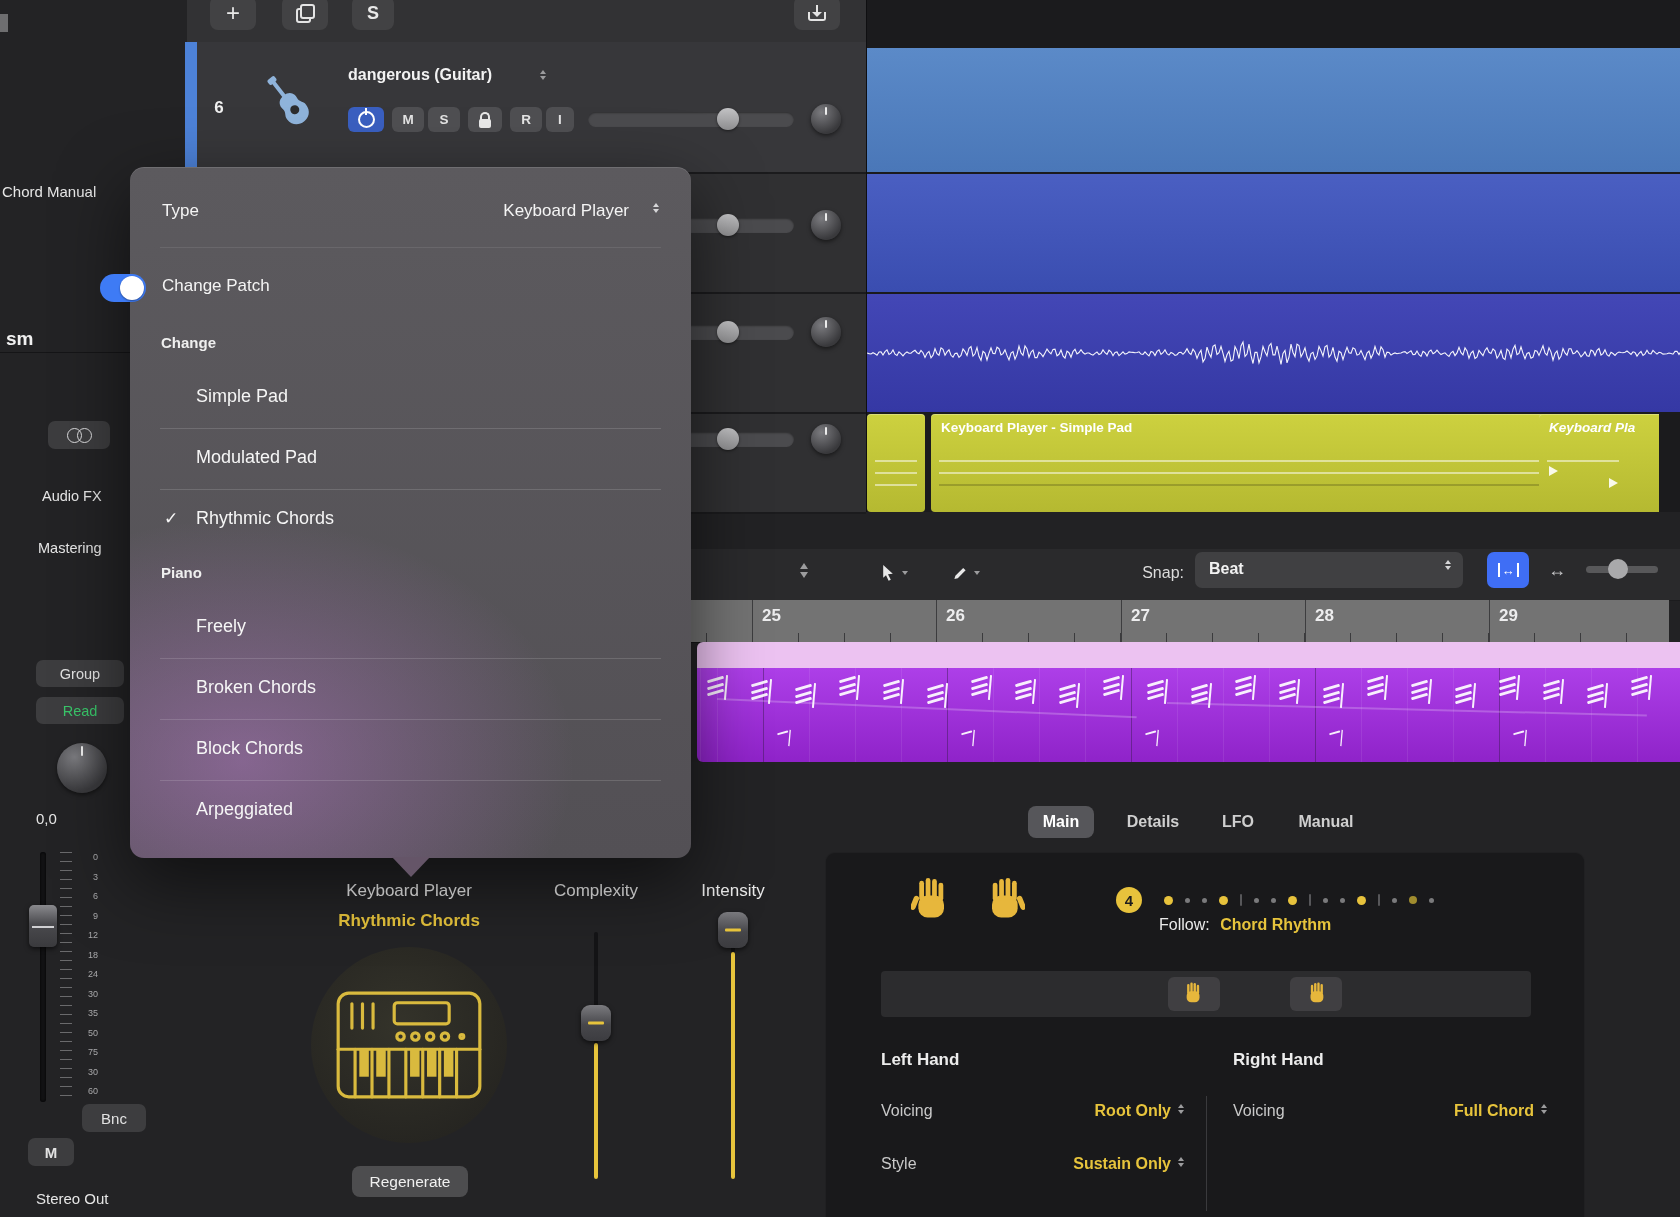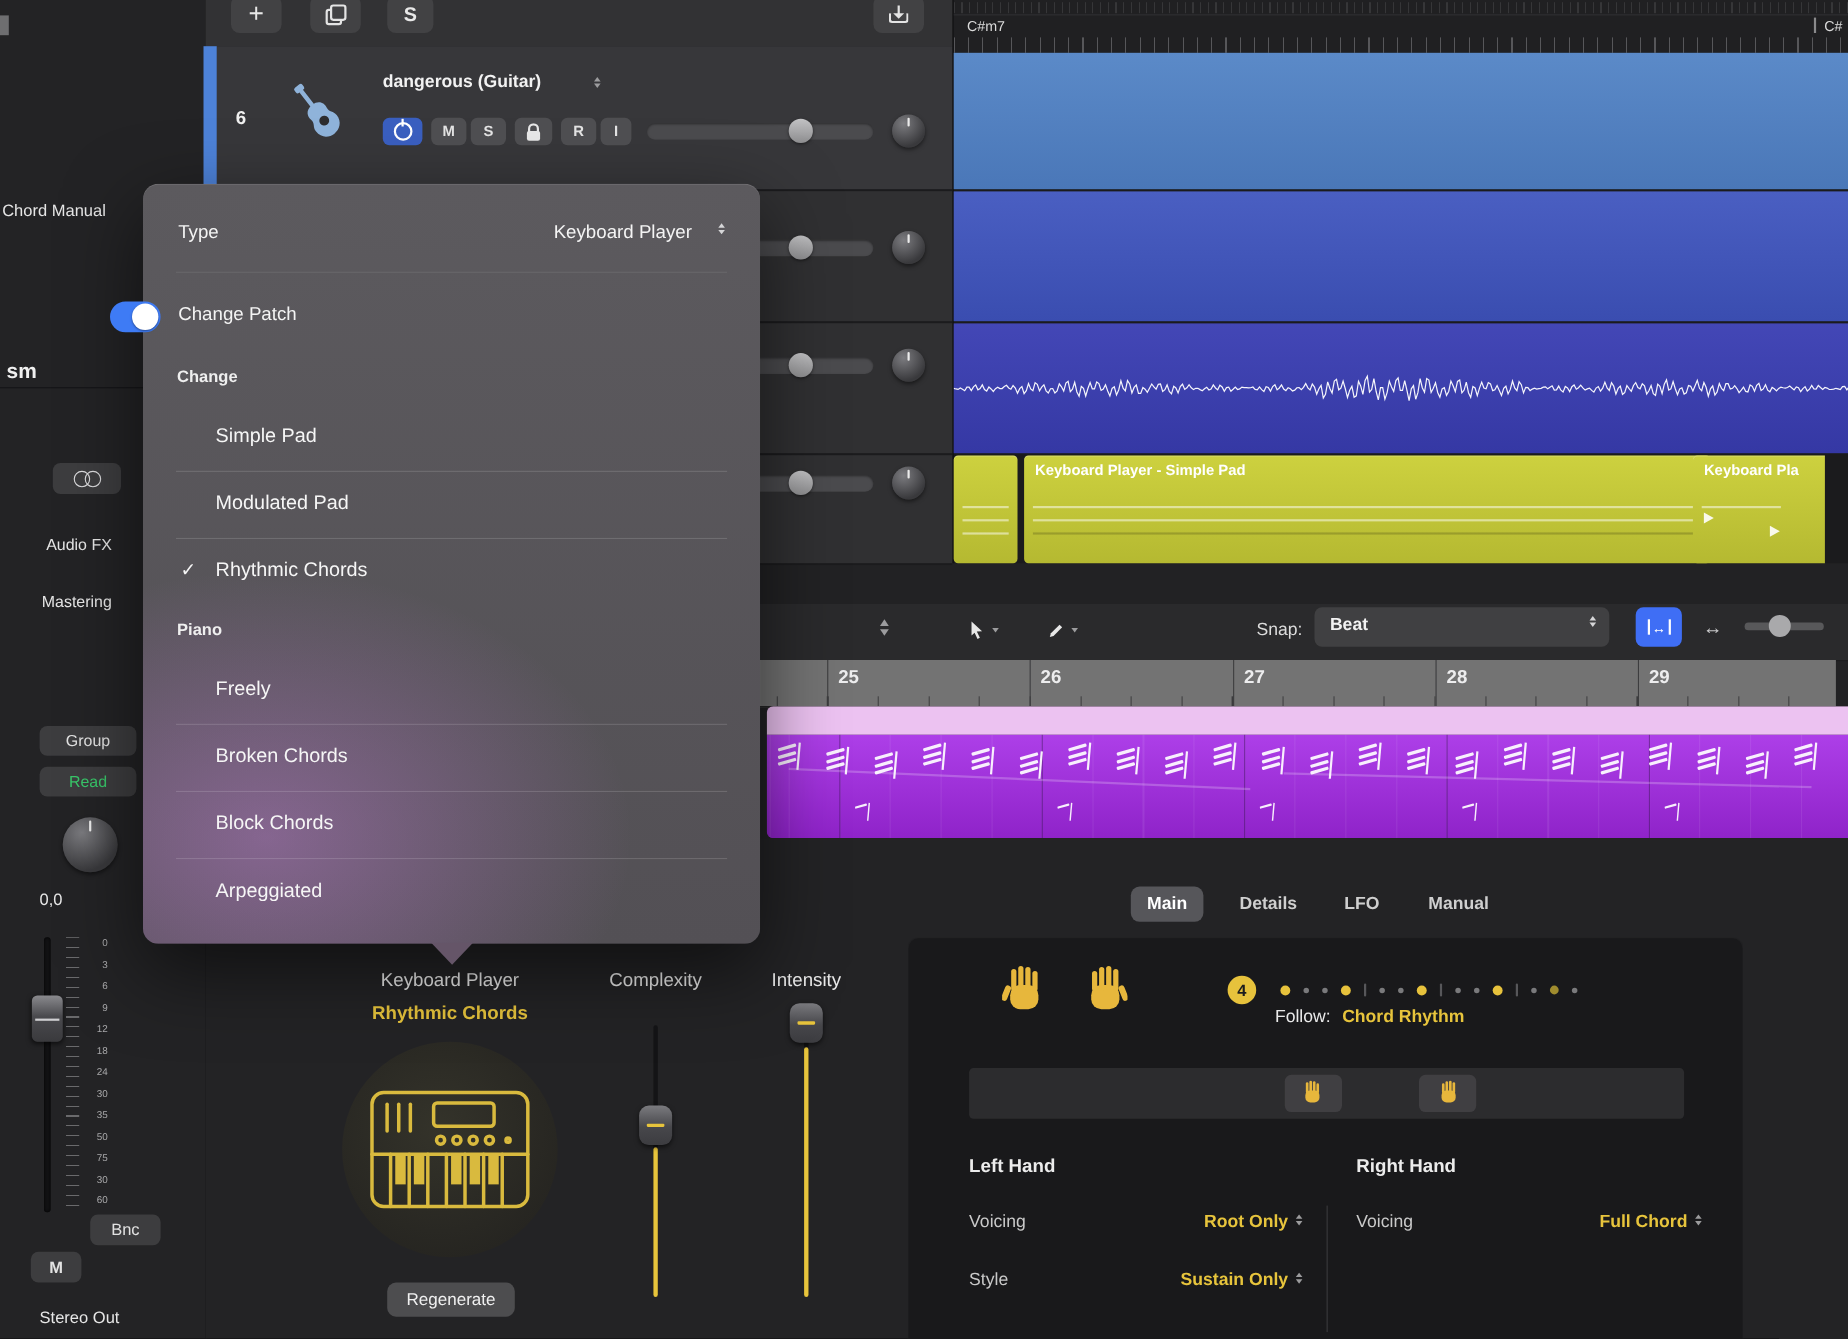--- a/index.html
+++ b/index.html
@@ -263,28 +263,20 @@
   <div class="abs vtrack" style="left:588px;top:325px;width:206px;"></div>
   <div class="abs vhandle" style="left:717px;top:321px;"></div>
   <div class="abs knob small" style="left:811px;top:317px;width:30px;height:30px;"></div>
 
   <div class="abs track-row row-dim" style="top:414px;height:98px;"></div>
   <div class="abs vtrack" style="left:588px;top:432px;width:206px;"></div>
   <div class="abs vhandle" style="left:717px;top:428px;"></div>
   <div class="abs knob small" style="left:811px;top:424px;width:30px;height:30px;"></div>
 
   <div class="abs lanes">
-    <div class="abs lane-ruler">
-      <div class="abs" style="left:0;right:0;top:2px;height:10px;opacity:.55;background:repeating-linear-gradient(90deg,#48484a 0 1px,transparent 1px 7px);"></div>
-      <div class="abs" style="left:0;right:0;top:13px;height:1px;background:#303032;"></div>
-      <div class="abs txt" style="left:12px;top:16px;font-size:13px;color:#dadada;">C#m7</div>
-      <div class="abs" style="left:0;right:0;top:34px;height:14px;background:repeating-linear-gradient(90deg,#57575a 0 1px,transparent 1px 13px);"></div>
-      <div class="abs" style="right:30px;top:16px;width:2px;height:14px;background:#8a8a8c;"></div>
-      <div class="abs txt" style="right:6px;top:16px;font-size:13px;color:#dadada;">C#</div>
-    </div>
 
     <div class="abs lane blue1" style="top:48px;height:124px;"></div>
     <div class="abs lane blue2" style="top:174px;height:118px;"></div>
     <div class="abs lane blue3" style="top:294px;height:118px;">
       <svg class="abs" style="left:0;top:24px;" width="814" height="70">
         <path fill="none" stroke="rgba(255,255,255,.95)" stroke-width="1.1" d="M0,35 L0,35.0 L2,35.6 L4,36.0 L6,34.7 L8,35.8 L10,37.2 L12,34.0 L14,33.9 L16,37.0 L18,33.7 L20,31.9 L22,36.4 L24,35.2 L26,31.9 L28,36.2 L30,37.5 L32,33.8 L34,35.6 L36,37.9 L38,35.3 L40,34.0 L42,35.2 L44,35.2 L46,33.4 L48,32.3 L50,34.7 L52,35.8 L54,32.5 L56,34.7 L58,39.5 L60,35.3 L62,33.4 L64,39.9 L66,37.2 L68,30.7 L70,35.6 L72,37.2 L74,29.9 L76,31.4 L78,37.2 L80,33.9 L82,31.8 L84,37.3 L86,39.2 L88,35.4 L90,35.2 L92,39.3 L94,37.4 L96,31.0 L98,33.6 L100,37.5 L102,30.2 L104,28.6 L106,38.0 L108,35.8 L110,29.5 L112,38.3 L114,42.3 L116,33.3 L118,35.1 L120,42.0 L122,35.2 L124,29.8 L126,35.5 L128,35.6 L130,29.2 L132,30.7 L134,36.9 L136,35.6 L138,31.8 L140,37.4 L142,42.0 L144,35.1 L146,33.6 L148,41.1 L150,36.5 L152,28.2 L154,34.9 L156,37.3 L158,28.0 L160,31.0 L162,39.2 L164,34.2 L166,32.0 L168,39.6 L170,39.6 L172,34.2 L174,35.8 L176,38.6 L178,34.9 L180,31.1 L182,33.8 L184,35.9 L186,31.4 L188,31.1 L190,37.8 L192,36.3 L194,31.9 L196,37.9 L198,40.1 L200,33.1 L202,34.7 L204,39.2 L206,33.5 L208,31.3 L210,36.0 L212,34.5 L214,31.7 L216,34.5 L218,36.2 L220,35.0 L222,35.0 L224,36.2 L226,37.2 L228,35.4 L230,34.0 L232,36.5 L234,35.6 L236,31.9 L238,34.7 L240,36.4 L242,32.2 L244,33.8 L246,37.7 L248,34.4 L250,33.9 L252,37.7 L254,35.9 L256,33.9 L258,36.1 L260,35.6 L262,33.9 L264,34.3 L266,34.4 L268,34.7 L270,34.5 L272,33.8 L274,36.0 L276,36.4 L278,33.8 L280,36.2 L282,37.9 L284,33.5 L286,34.2 L288,37.6 L290,33.4 L292,31.8 L294,36.4 L296,34.7 L298,31.9 L300,35.7 L302,37.1 L304,34.5 L306,35.4 L308,37.4 L310,36.7 L312,34.5 L314,34.3 L316,36.3 L318,34.1 L320,30.7 L322,34.6 L324,36.5 L326,31.1 L328,33.9 L330,40.3 L332,35.4 L334,32.3 L336,43.9 L338,40.5 L340,29.2 L342,35.2 L344,39.3 L346,28.4 L348,26.9 L350,36.4 L352,34.8 L354,28.4 L356,35.4 L358,43.4 L360,36.8 L362,33.2 L364,43.1 L366,41.8 L368,28.6 L370,32.8 L372,40.5 L374,27.9 L376,24.0 L378,38.4 L380,36.0 L382,26.1 L384,37.7 L386,45.5 L388,34.4 L390,34.4 L392,44.8 L394,38.9 L396,28.5 L398,33.8 L400,37.9 L402,28.0 L404,25.5 L406,36.9 L408,36.9 L410,28.0 L412,36.6 L414,46.3 L416,35.5 L418,32.5 L420,44.9 L422,39.0 L424,26.2 L426,34.5 L428,38.6 L430,26.1 L432,27.5 L434,38.8 L436,34.9 L438,29.9 L440,38.8 L442,43.1 L444,35.6 L446,34.4 L448,41.4 L450,37.9 L452,28.4 L454,32.7 L456,38.0 L458,28.8 L460,27.4 L462,39.1 L464,36.6 L466,29.4 L468,39.0 L470,43.3 L472,33.3 L474,34.7 L476,41.6 L478,34.8 L480,29.4 L482,34.8 L484,35.4 L486,29.8 L488,31.0 L490,37.1 L492,36.4 L494,32.5 L496,37.1 L498,41.6 L500,35.1 L502,33.1 L504,40.1 L506,36.0 L508,28.4 L510,34.7 L512,37.1 L514,28.9 L516,31.7 L518,39.2 L520,34.1 L522,34.4 L524,37.1 L526,35.7 L528,34.9 L530,35.7 L532,35.3 L534,35.0 L536,34.0 L538,33.7 L540,35.5 L542,34.1 L544,32.7 L546,36.6 L548,36.4 L550,33.0 L552,36.7 L554,38.4 L556,33.3 L558,34.7 L560,38.0 L562,33.5 L564,32.0 L566,35.8 L568,34.5 L570,32.1 L572,34.6 L574,36.6 L576,35.5 L578,34.8 L580,36.9 L582,38.5 L584,34.8 L586,33.4 L588,37.6 L590,34.9 L592,29.4 L594,34.6 L596,36.9 L598,29.9 L600,33.0 L602,40.3 L604,35.1 L606,33.0 L608,40.5 L610,38.9 L612,32.5 L614,35.2 L616,37.7 L618,32.4 L620,29.8 L622,34.3 L624,35.5 L626,30.9 L628,32.8 L630,40.2 L632,37.3 L634,32.5 L636,39.9 L638,41.5 L640,31.2 L642,33.2 L644,39.9 L646,31.2 L648,27.3 L650,36.6 L652,35.5 L654,28.9 L656,35.4 L658,40.8 L660,35.5 L662,34.5 L664,40.2 L666,39.1 L668,32.5 L670,33.2 L672,37.5 L674,32.6 L676,27.8 L678,35.0 L680,37.2 L682,29.8 L684,34.1 L686,42.2 L688,35.5 L690,32.9 L692,41.2 L694,38.3 L696,30.6 L698,35.0 L700,37.1 L702,30.8 L704,30.8 L706,35.7 L708,35.0 L710,32.6 L712,35.2 L714,38.9 L716,36.7 L718,33.9 L720,37.8 L722,38.3 L724,32.0 L726,33.2 L728,37.6 L730,32.3 L732,30.5 L734,37.0 L736,35.6 L738,31.8 L740,36.7 L742,38.2 L744,34.2 L746,35.5 L748,37.4 L750,35.1 L752,34.0 L754,34.5 L756,34.8 L758,34.3 L760,33.0 L762,34.7 L764,36.4 L766,33.8 L768,34.5 L770,38.1 L772,35.3 L774,33.5 L776,37.5 L778,35.8 L780,32.3 L782,35.5 L784,35.8 L786,32.4 L788,34.3 L790,36.1 L792,34.3 L794,34.8 L796,36.1 L798,36.0 L800,35.8 L802,35.0 L804,35.5 L806,36.2 L808,33.4 L810,33.3 L812,36.4 L814,33.5"></path>
       </svg>
     </div>
 
     <div class="abs" style="top:414px;left:0;width:814px;height:98px;">
@@ -292,21 +284,21 @@
         <div class="yline" style="top:46px;"></div>
           <div class="yline" style="top:58px;"></div>
           <div class="yline" style="top:70px;"></div>
       </div>
       <div class="abs yseg" style="left:64px;width:624px;">
         <div class="nm">Keyboard Player - Simple Pad</div>
         <div class="yline" style="top:46px;"></div>
           <div class="yline" style="top:58px;"></div>
         <div class="yline" style="top:70px;background:rgba(0,0,0,.18);"></div>
       </div>
-      <div class="abs yseg" style="left:672px;width:120px;border-radius:4px 0 0 4px;">
+      <div class="abs yseg" style="left:672px;width:120px;border-radius:4px 0 0 4px;font-style:italic;">
         <div class="nm">Keyboard Pla</div>
         <div class="ytri" style="left:10px;top:52px;"></div>
         <div class="ytri" style="left:70px;top:64px;"></div>
         <div class="yline" style="top:46px;left:8px;right:40px;"></div>
       </div>
     </div>
   </div>
 
 
   <div class="abs tool-row"></div>

